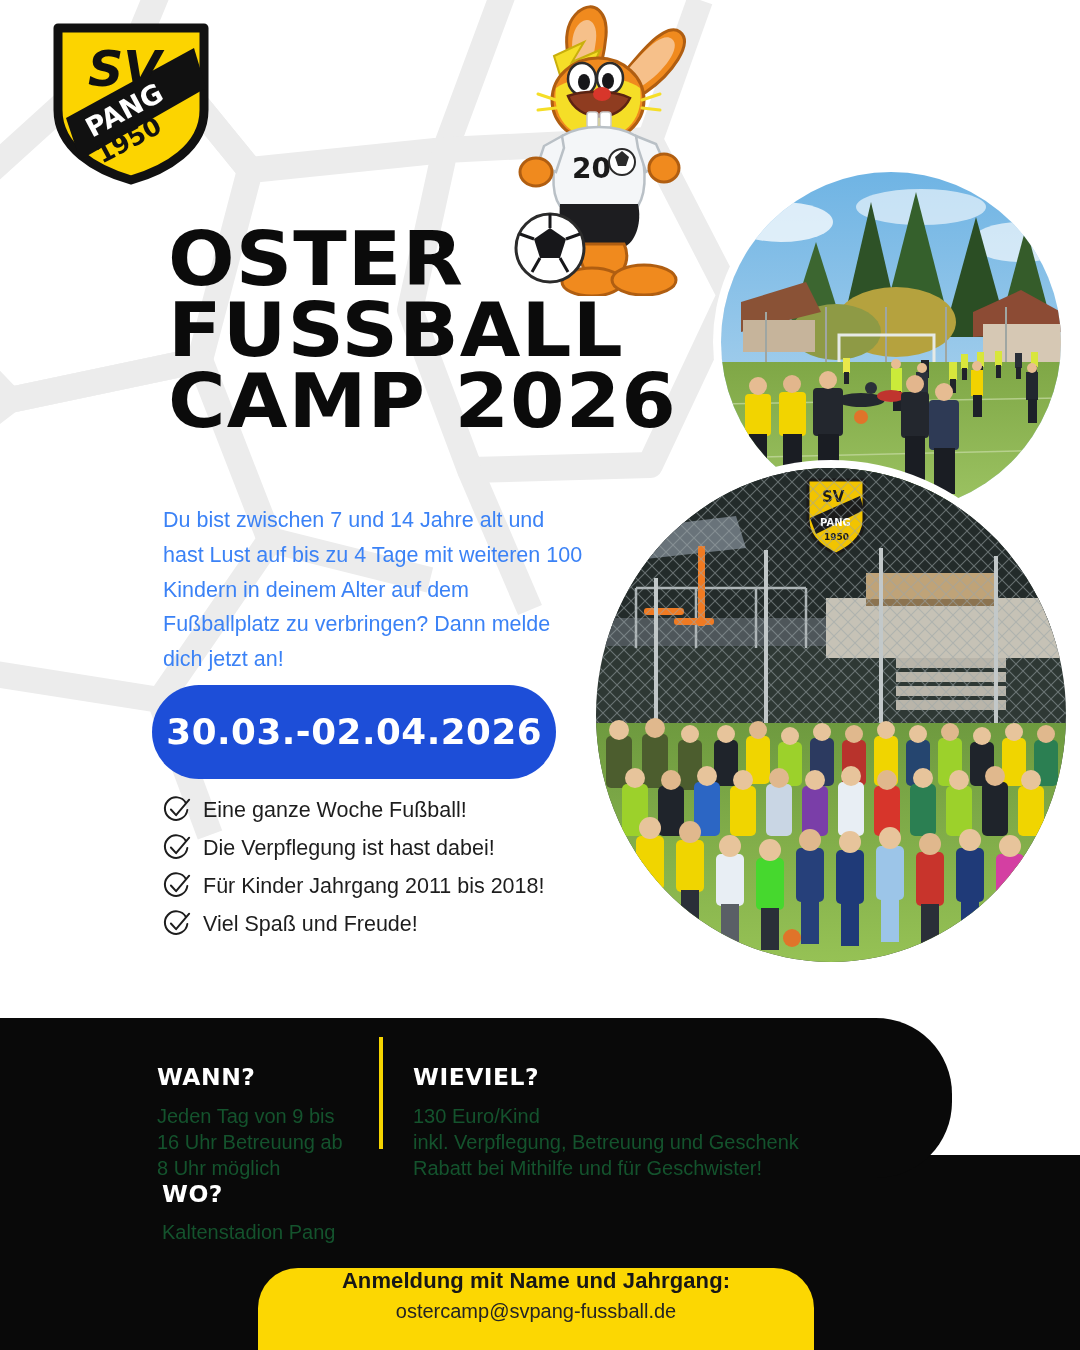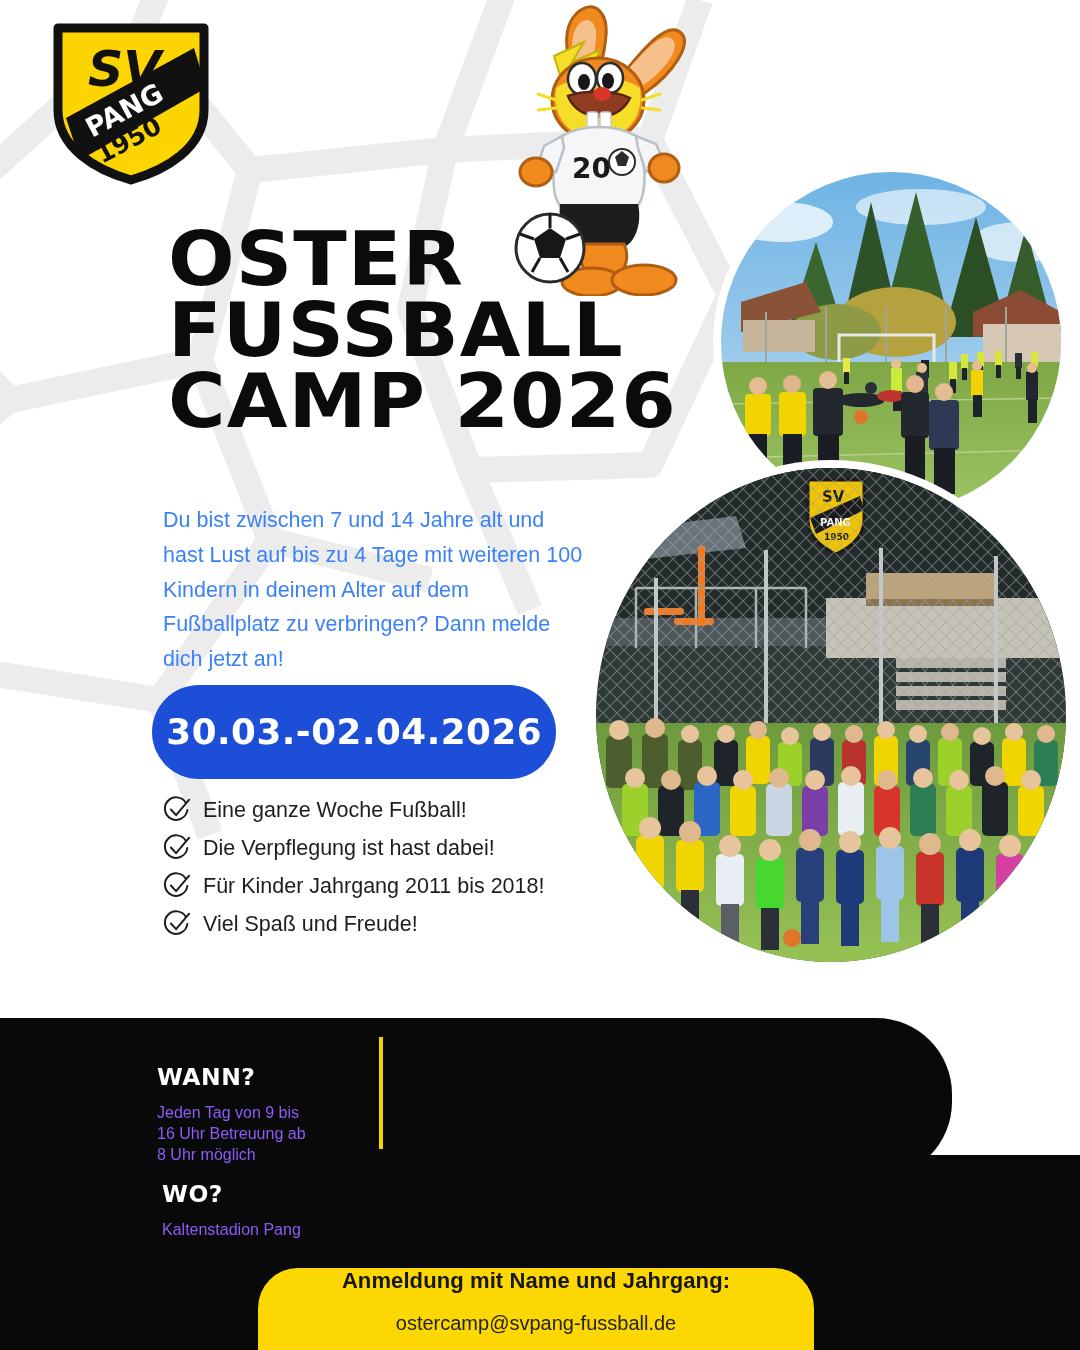--- a/index.html
+++ b/index.html
@@ -199,23 +199,23 @@
     font-size: 23px;
     color: #ffffff;
     letter-spacing: 0.5px;
     text-transform: uppercase;
     transform: scaleX(1.02);
     transform-origin: left;
     margin-bottom: 13px;
     white-space: nowrap;
   }
   .info-body {
-    font-size: 16px;
+    font-size: 20px;
     line-height: 1.30;
-    color: #8b5cf6;
+    color: #14532d;
   }
   .info-body div { white-space: nowrap; }
 
   .info-wo {
     position: absolute;
     left: 162px;
     top: 1181px;
     z-index: 5;
   }
   .info-wo .info-body { line-height: 1.2; }
@@ -235,21 +235,21 @@
   }
   .footer-title {
     font-size: 22px;
     font-weight: bold;
     color: #171717;
     letter-spacing: 0.1px;
   }
   .footer-mail {
     font-size: 20px;
     color: #242424;
-    margin-top: 18px;
+    margin-top: 6px;
   }
 </style>
 </head>
 <body>
 
 <div class="poster">
 
   <svg class="bg-pattern" viewBox="0 0 1180 1330" preserveAspectRatio="none">
     <g fill="none" stroke="#ECECEC" stroke-width="26" stroke-linejoin="round">
       <polygon points="430,140 610,95 740,225 675,400 480,420 370,285"></polygon>
@@ -667,20 +667,28 @@
 
     <div class="info-col wann">
       <div class="kicker">WANN?</div>
       <div class="info-body">
         <div>Jeden Tag von 9 bis</div>
         <div>16 Uhr Betreuung ab</div>
         <div>8 Uhr möglich</div>
       </div>
     </div>
 
+    <div class="info-col wieviel">
+      <div class="kicker">WIEVIEL?</div>
+      <div class="info-body">
+        <div>130 Euro/Kind</div>
+        <div>inkl. Verpflegung, Betreuung und Geschenk</div>
+        <div>Rabatt bei Mithilfe und für Geschwister!</div>
+      </div>
+    </div>
 
   </div>
 
   <div class="info-wo">
     <div class="kicker">WO?</div>
     <div class="info-body">
       <div>Kaltenstadion Pang</div>
     </div>
   </div>
 

